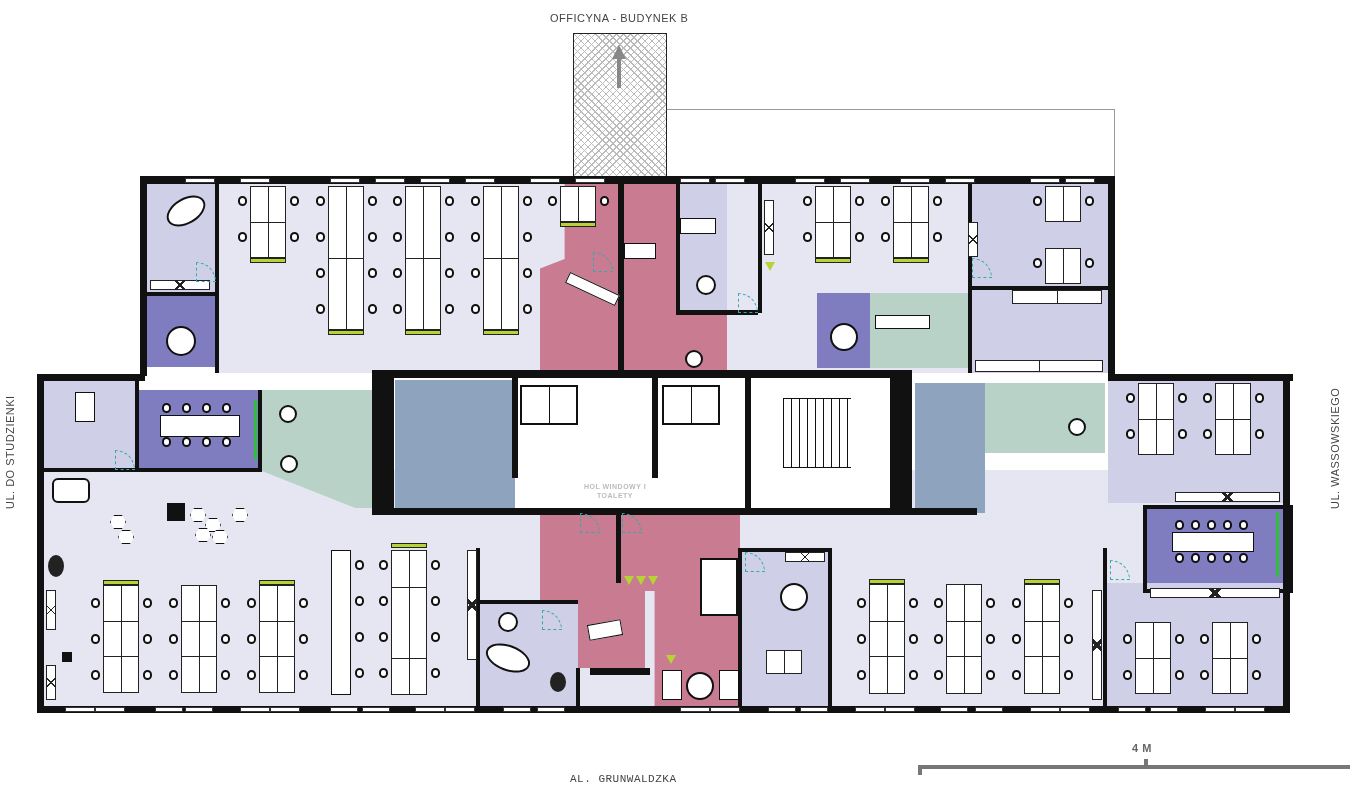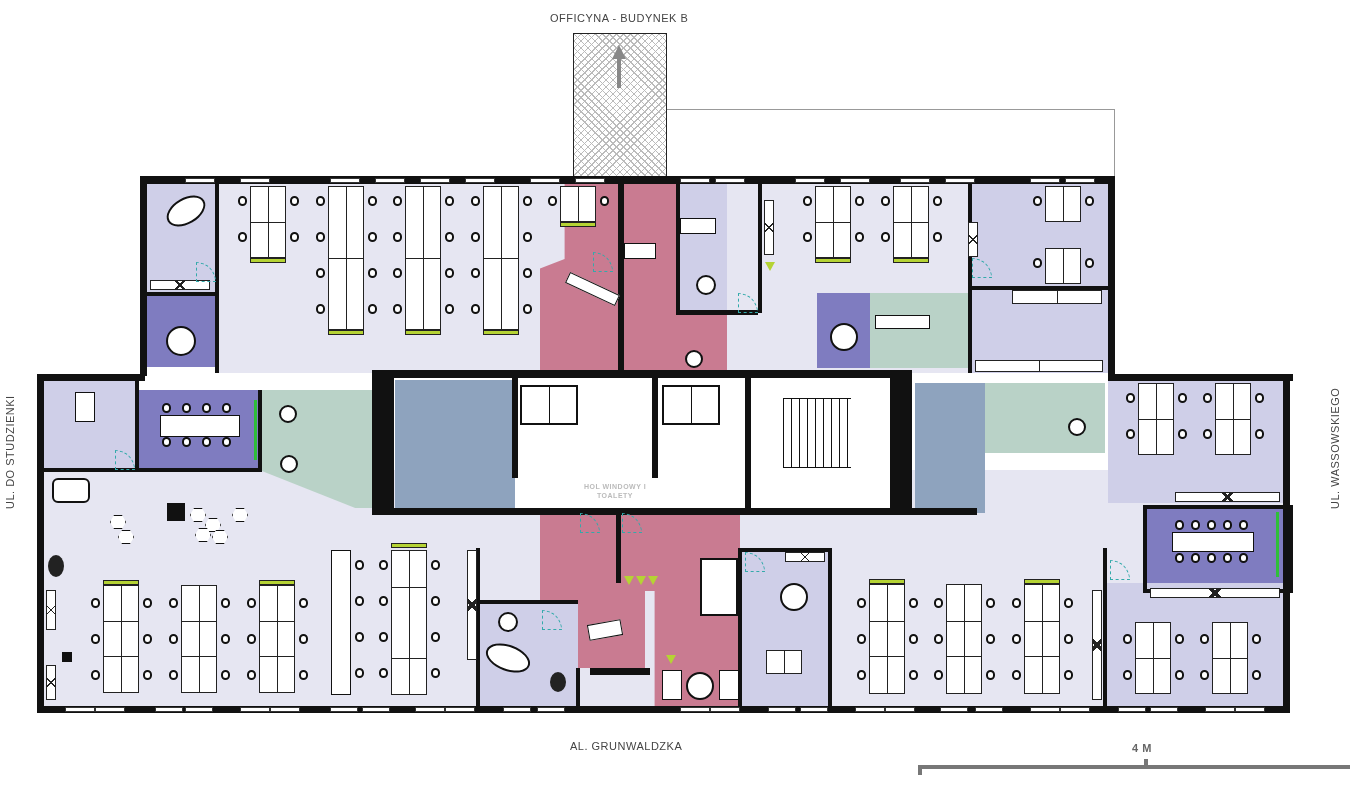--- a/index.html
+++ b/index.html
@@ -30,21 +30,21 @@
 
 <div class="lbl" style="left:550px;top:12px;">OFFICYNA - BUDYNEK B</div>
 
 <div class="hatch" style="left:573px;top:33px;width:94px;height:144px;"></div>
 <div style="position:absolute;left:612px;top:45px;width:0;height:0;border-left:7px solid transparent;border-right:7px solid transparent;border-bottom:14px solid #888;"></div>
 <div style="position:absolute;left:617px;top:58px;width:4px;height:30px;background:#888;"></div>
 <div class="abs" style="left:667px;top:109px;width:448px;height:68px;border:1px solid #999;border-left:none;border-bottom:none;"></div>
 
 <div class="lbl vert" style="left:-45px;top:448px;width:110px;text-align:center;">UL. DO STUDZIENKI</div>
 <div class="lbl vert" style="left:1280px;top:448px;width:110px;text-align:center;">UL. WASSOWSKIEGO</div>
-<div class="lbl" style="left:570px;top:740px;">AL. GRUNWALDZKA</div>
+<div class="lbl" style="left:570px;top:773px;font-family:Liberation Mono, monospace;">AL. GRUNWALDZKA</div>
 
 <div class="lbl" style="left:1132px;top:742px;font-weight:bold;color:#666;">4 M</div>
 <div class="scale" style="left:918px;top:765px;width:432px;height:4px;"></div>
 <div class="scale" style="left:918px;top:765px;width:4px;height:10px;"></div>
 <div class="scale" style="left:1144px;top:759px;width:4px;height:8px;"></div>
 
 <div class="abs" style="left:0;top:0;width:1350px;height:795px;">
 
   <div class="room" style="left:217px;top:183px;width:405px;height:190px;background:#e6e6f2;"></div>
   <div class="room" style="left:145px;top:183px;width:72px;height:112px;background:#cfcfe8;"></div>

